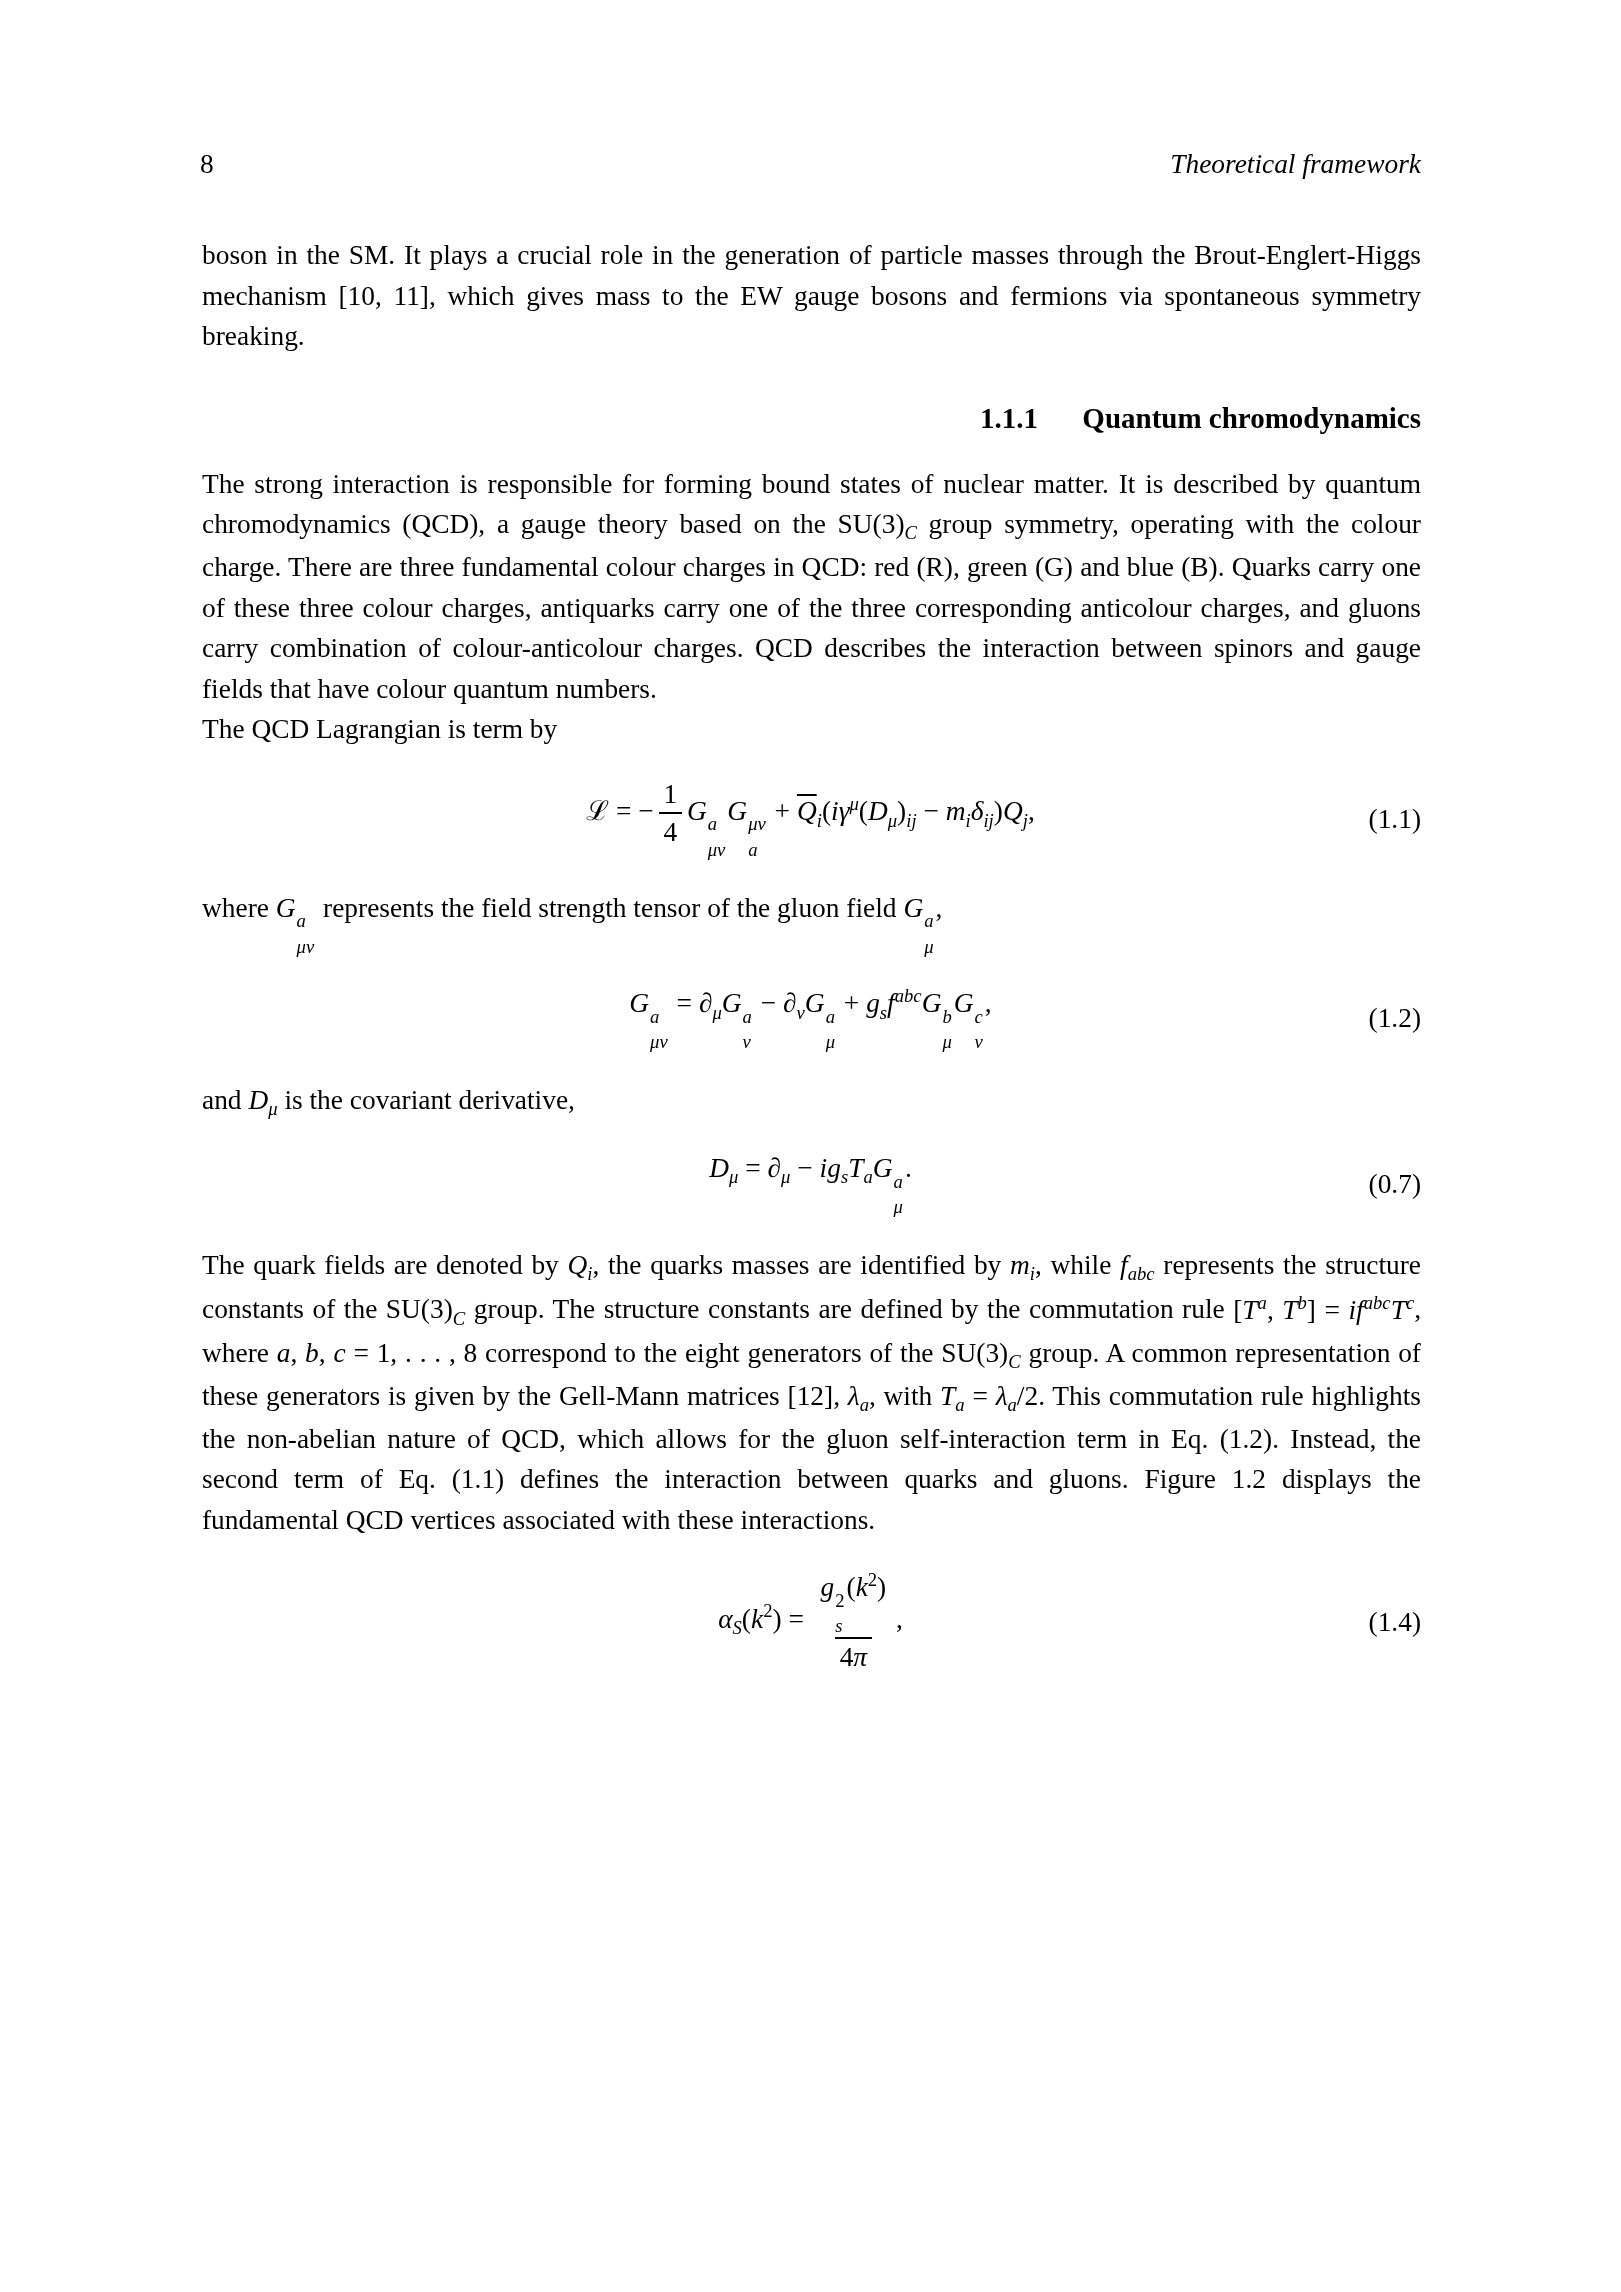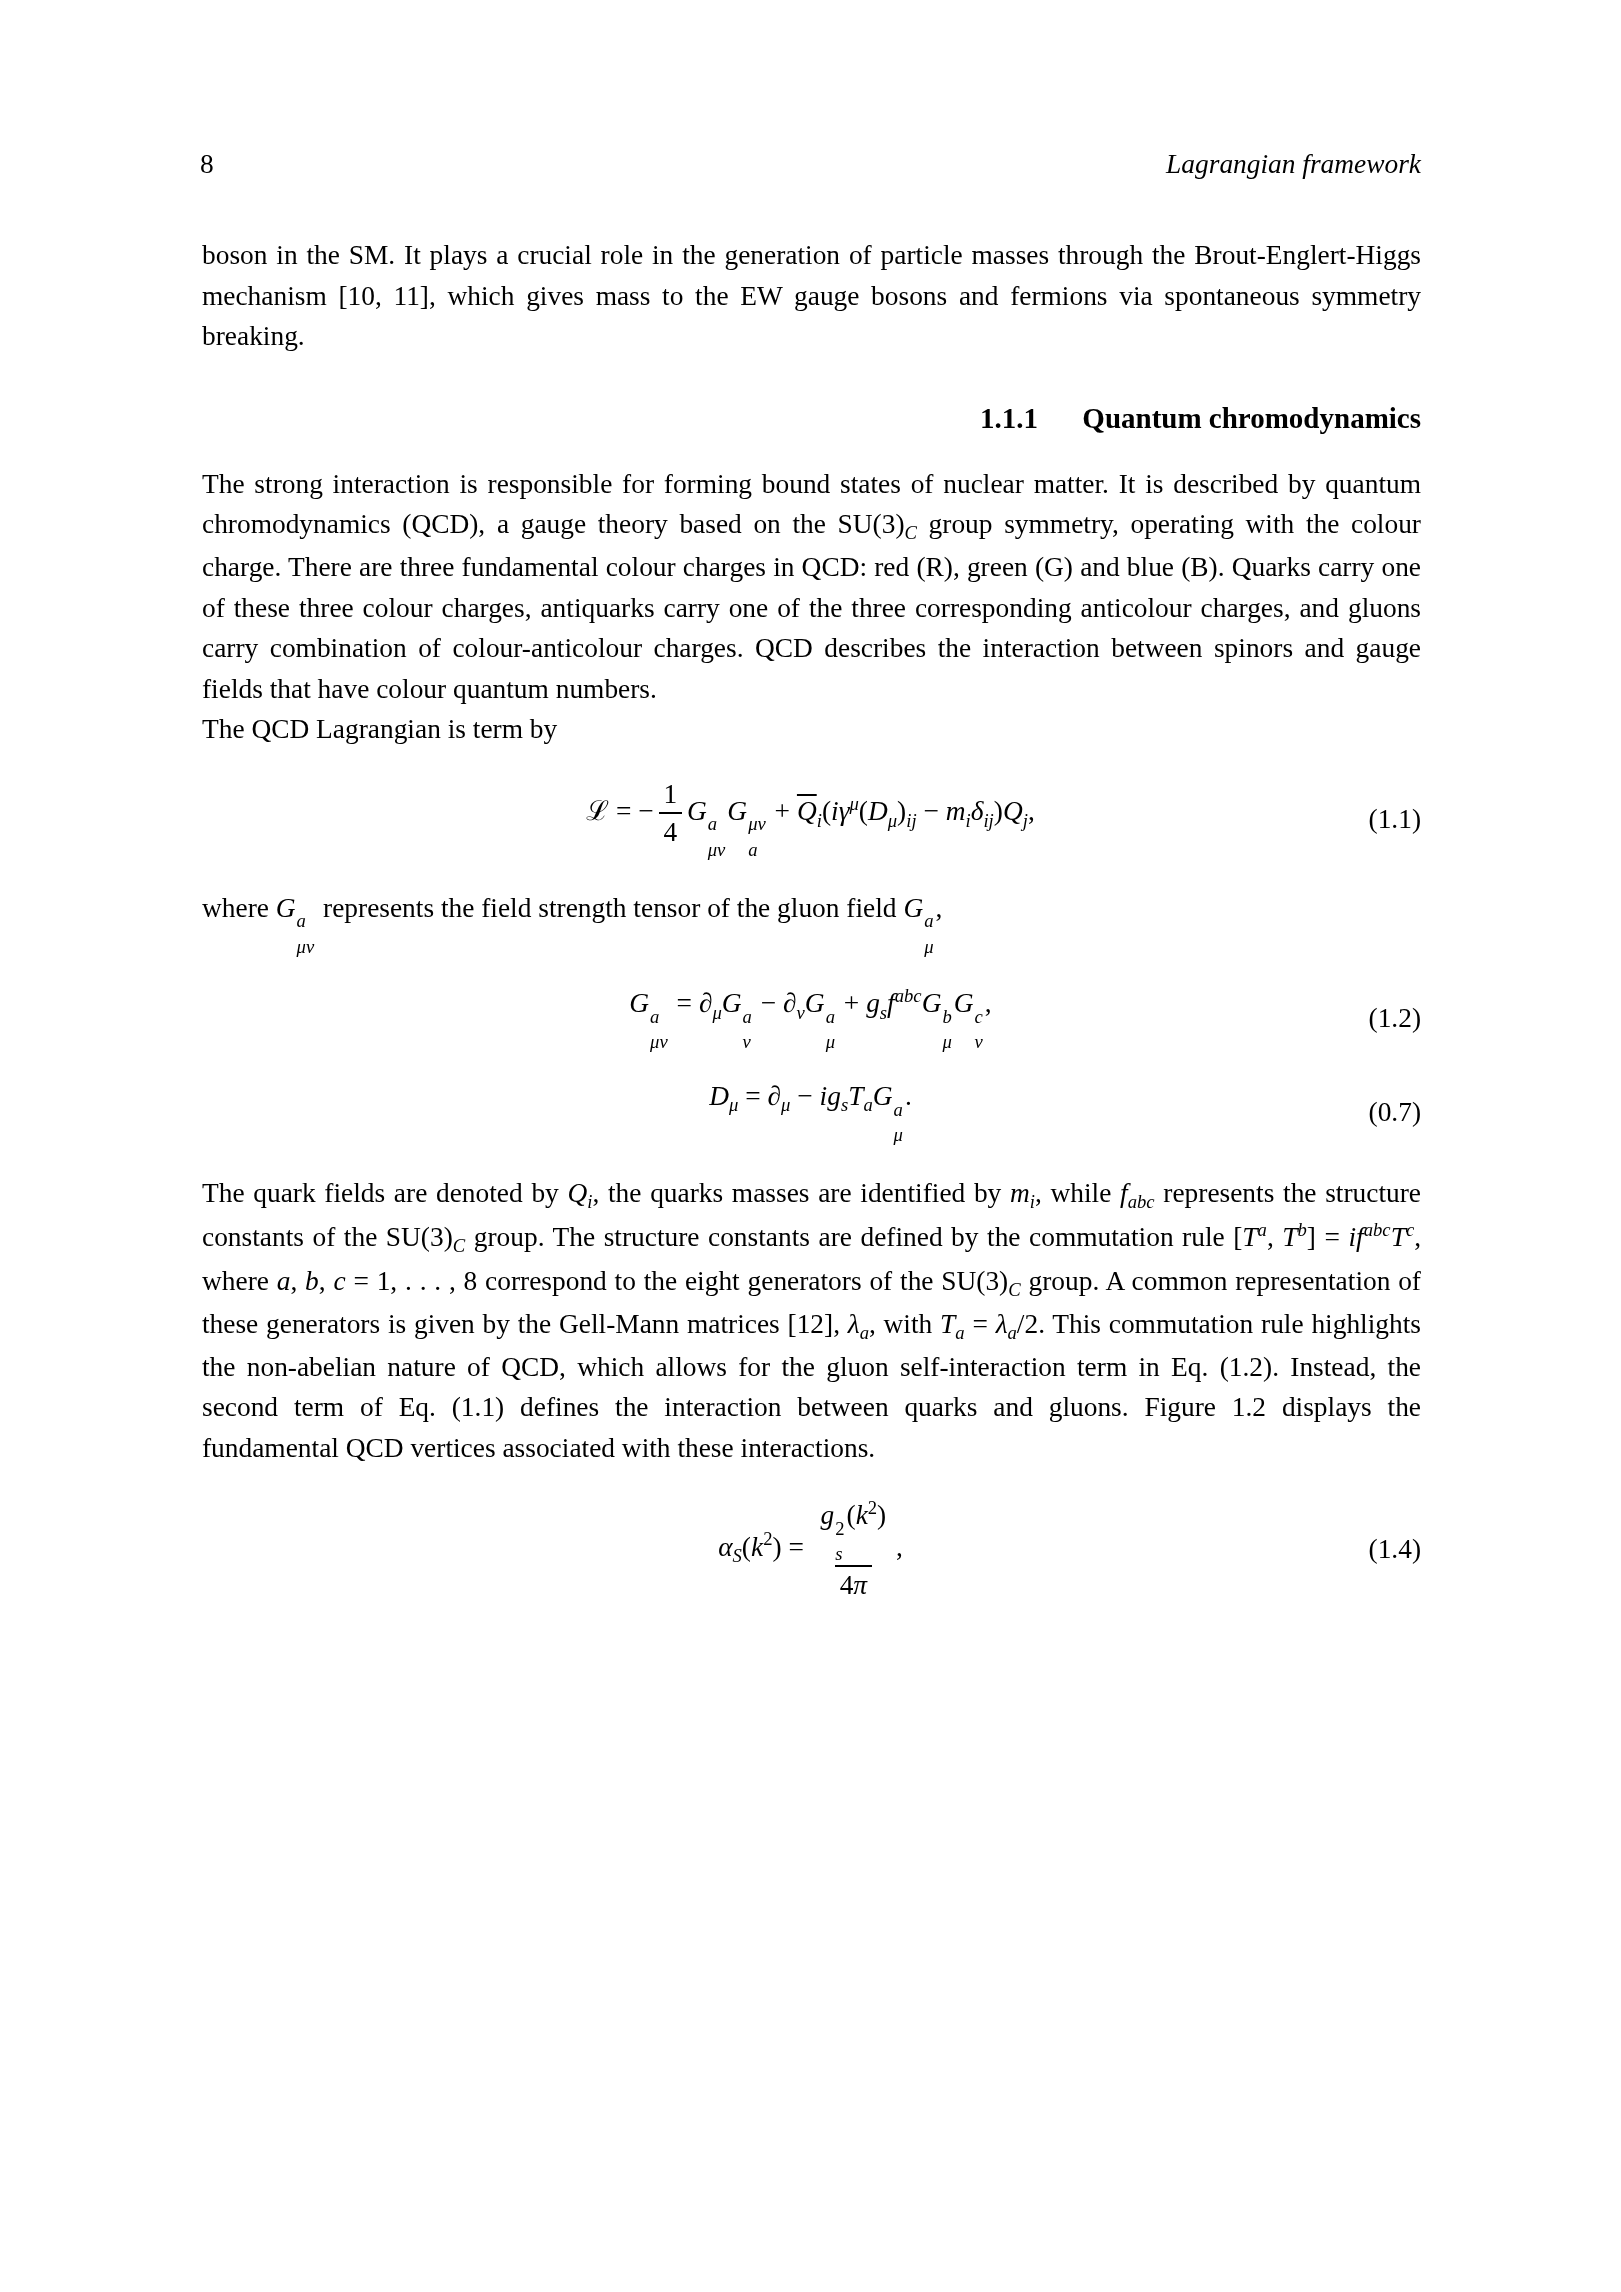--- a/index.html
+++ b/index.html
@@ -82,21 +82,21 @@
   .frac .den { display: block; border-top: 2px solid #000; padding: 2.9px 4.9px 0 4.9px; }
   .bar { text-decoration: overline; }
 </style>
 </head>
 <body>
 
 <div class="page">
 
   <div class="header">
     <span>8</span>
-    <span class="running-title">Lagrangian framework</span>
+    <span class="running-title">Theoretical framework</span>
   </div>
 
   <p class="body">boson in the SM. It plays a crucial role in the generation of particle masses through the Brout-Englert-Higgs mechanism [10, 11], which gives mass to the EW gauge bosons and fermions via spontaneous symmetry breaking.</p>
 
   <h3 class="section-heading">
     <span class="sec-num">1.1.1</span>
     <span>Quantum chromodynamics</span>
   </h3>
 
   <p class="body">The strong interaction is responsible for forming bound states of nuclear matter. It is described by quantum chromodynamics (QCD), a gauge theory based on the SU(3)<span class="m"><sub><i>C</i></sub></span> group symmetry, operating with the colour charge. There are three fundamental colour charges in QCD: red (R), green (G) and blue (B). Quarks carry one of these three colour charges, antiquarks carry one of the three corresponding anticolour charges, and gluons carry combination of colour-anticolour charges. QCD describes the interaction between spinors and gauge fields that have colour quantum numbers.</p>
@@ -138,20 +138,21 @@
         </span> + <i>g</i><sub><i>s</i></sub><i>f</i><sup><i>a</i><i>b</i><i>c</i></sup><i>G</i><span class="ss">
           <span class="ss-sup"><i>b</i></span>
           <span class="ss-sub"><i>μ</i></span>
         </span><i>G</i><span class="ss">
           <span class="ss-sup"><i>c</i></span>
           <span class="ss-sub"><i>ν</i></span>
         </span>,</span>
     <span class="eq-tag">(1.2)</span>
   </div>
 
+  <p class="body">and <span class="m"><i>D</i><sub><i>μ</i></sub></span> is the covariant derivative,</p>
 
   <div class="equation">
     <span class="eq-math m"><i>D</i><sub><i>μ</i></sub> = <i>∂</i><sub><i>μ</i></sub> − <i>i</i><i>g</i><sub><i>s</i></sub><i>T</i><sub><i>a</i></sub><i>G</i><span class="ss">
           <span class="ss-sup"><i>a</i></span>
           <span class="ss-sub"><i>μ</i></span>
         </span>.</span>
     <span class="eq-tag">(0.7)</span>
   </div>
 
   <p class="body">The quark fields are denoted by <span class="m"><i>Q</i><sub><i>i</i></sub></span>, the quarks masses are identified by <span class="m"><i>m</i><sub><i>i</i></sub></span>, while <span class="m"><i>f</i><sub><i>a</i><i>b</i><i>c</i></sub></span> represents the structure constants of the SU(3)<span class="m"><sub><i>C</i></sub></span> group. The structure constants are defined by the commutation rule <span class="m">[<i>T</i><sup><i>a</i></sup>, <i>T</i><sup><i>b</i></sup>] = <i>i</i><i>f</i><sup><i>a</i><i>b</i><i>c</i></sup><i>T</i><sup><i>c</i></sup></span>, where <span class="m"><i>a</i>, <i>b</i>, <i>c</i> = 1, . . . , 8</span> correspond to the eight generators of the SU(3)<span class="m"><sub><i>C</i></sub></span> group. A common representation of these generators is given by the Gell-Mann matrices [12], <span class="m"><i>λ</i><sub><i>a</i></sub></span>, with <span class="m"><i>T</i><sub><i>a</i></sub> = <i>λ</i><sub><i>a</i></sub>/2</span>. This commutation rule highlights the non-abelian nature of QCD, which allows for the gluon self-interaction term in Eq. (1.2). Instead, the second term of Eq. (1.1) defines the interaction between quarks and gluons. Figure 1.2 displays the fundamental QCD vertices associated with these interactions.</p>

